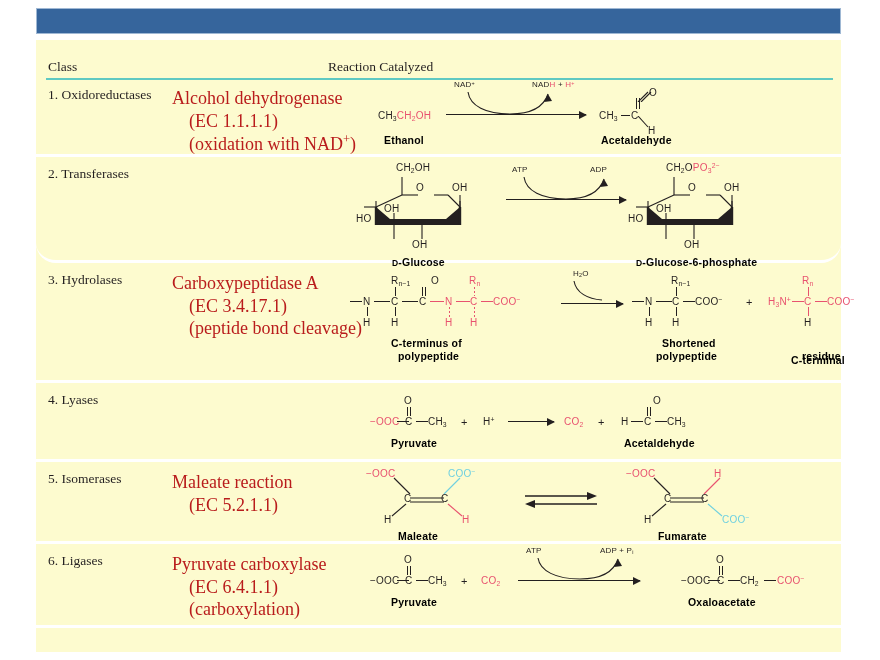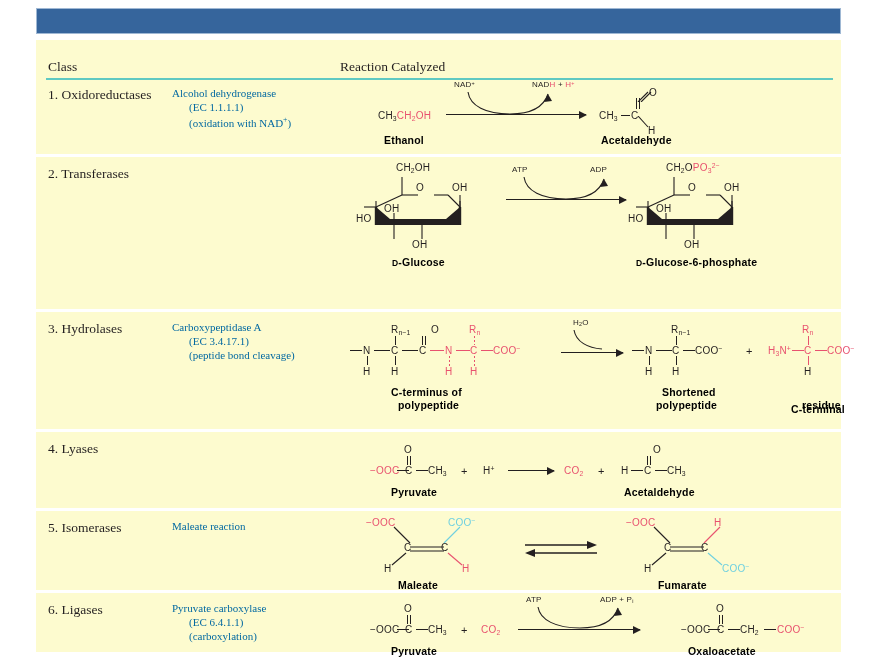--- a/index.html
+++ b/index.html
@@ -14,28 +14,28 @@
   }
   .table{
     position:absolute;left:36px;top:40px;width:805px;height:612px;
     background:#fdfbcf;
   }
   
   .thead{position:relative;height:38px;}
   .th{position:absolute;font-size:13.5px;color:#231f20;line-height:1.12;}
   .th-class{left:12px;top:19px;}
   .th-example{left:136px;top:3px;}
-  .th-rxn{left:304px;top:19px;}
+  .th-rxn{left:292px;top:19px;}
   .hrule{position:absolute;left:10px;top:38px;width:787px;height:2px;background:#5fc9c2;}
   
   .row{position:relative;border-bottom:3px solid #ffffff;box-sizing:border-box;}
-  .r1{height:79px;} .r2{height:155px;} .r3{height:120px;}
+  .r1{height:79px;} .r2{height:106px;border-radius:20px;} .r3{height:120px;}
   .r4{height:79px;} .r5{height:82px;} .r6{height:84px;}
   .cls{position:absolute;left:12px;top:9px;font-size:13.5px;color:#231f20;white-space:nowrap;}
-  .ex{position:absolute;left:136px;top:9px;font-size:11px;color:#0369a1;line-height:1.25;}
+  .ex{position:absolute;left:136px;top:9px;font-size:18px;color:#b91c1c;line-height:1.25;}
   .ex .ind{display:block;padding-left:17px;}
   .ex i{font-style:italic;}
   .rxn{position:absolute;left:300px;top:0;right:0;bottom:0;
        font-family:"Liberation Sans",sans-serif;}
   
   .chem{position:absolute;font-family:"Liberation Sans",sans-serif;
         font-size:10px;color:#231f20;white-space:nowrap;letter-spacing:.2px;}
   .chem.red{color:#e8526f;}
   .chem.cyan{color:#6fd0e0;}
   .chem.sm{font-size:8px;}
@@ -290,20 +290,21 @@
         <div class="ln hln" style="left:319px;top:38px;width:12px;"></div>
         <div class="chem" style="left:331px;top:33px;"><span>CH</span><sub>3</sub></div>
         <div class="chem lbl" style="left:288px;top:54px;">Acetaldehyde</div>
       </div>
     </div>
 
     <div class="row r5">
       <div class="cls">5. Isomerases</div>
       <div class="ex">
         <span>Maleate reaction</span>
+        <span class="ind">(EC 5.2.1.1)</span>
       </div>
 
       <div class="rxn">
 
         <div class="chem red" style="left:30px;top:6px;">−OOC</div>
         <div class="chem cyan" style="left:112px;top:6px;"><span>COO</span><sup>−</sup></div>
         <svg class="curve" style="left:36px;top:14px;" width="110" height="44">
           <line x1="22" y1="2" x2="38" y2="18" stroke="#231f20" stroke-width="1.1"></line>
           <line x1="88" y1="2" x2="72" y2="18" stroke="#6fd0e0" stroke-width="1.1"></line>
           <line x1="38" y1="22" x2="72" y2="22" stroke="#231f20" stroke-width="1.1"></line>

